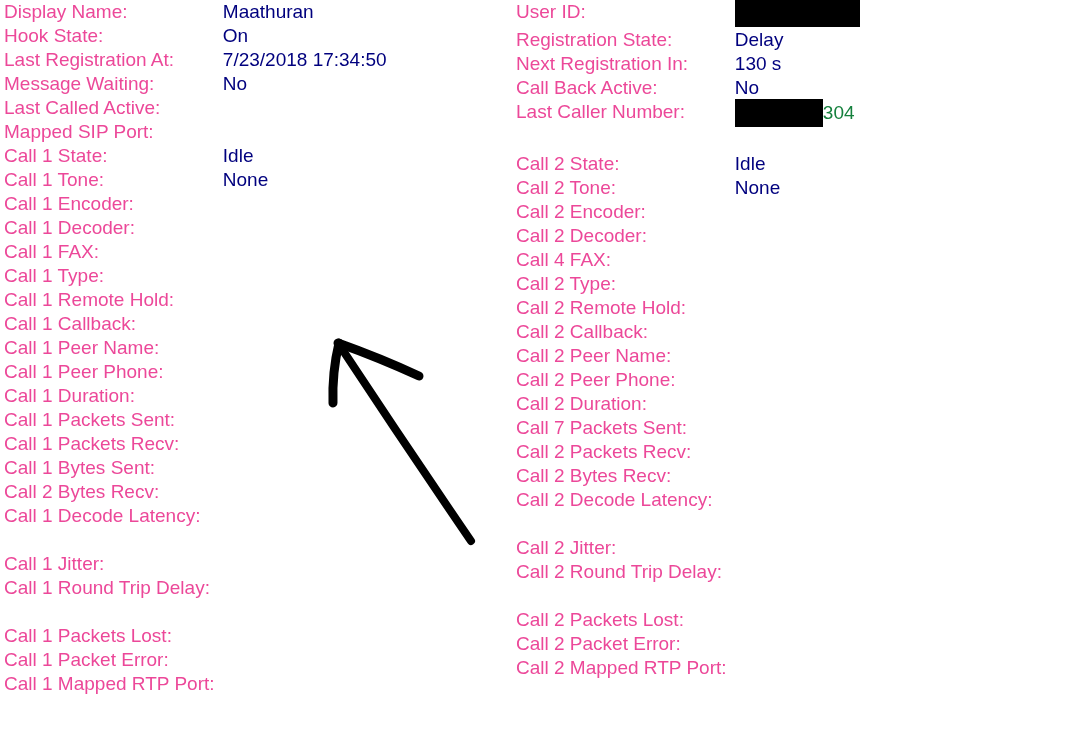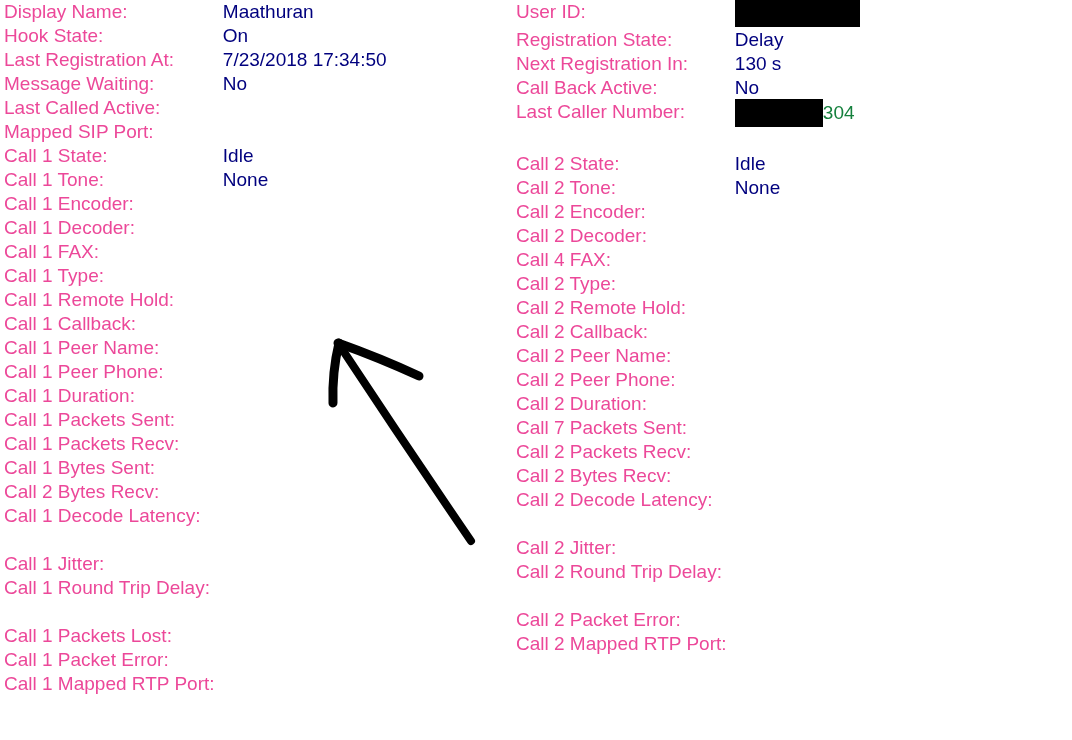--- a/index.html
+++ b/index.html
@@ -290,20 +290,24 @@
         </tr>
         <tr>
           <td class="cell-label">Call 2 Jitter:</td>
           <td class="cell-value"></td>
         </tr>
         <tr class="wrap">
           <td class="cell-label">Call 2 Round Trip Delay:</td>
           <td class="cell-value"></td>
         </tr>
         <tr>
+          <td class="cell-label">Call 2 Packets Lost:</td>
+          <td class="cell-value"></td>
+        </tr>
+        <tr>
           <td class="cell-label">Call 2 Packet Error:</td>
           <td class="cell-value"></td>
         </tr>
         <tr class="wrap">
           <td class="cell-label">Call 2 Mapped RTP Port:</td>
           <td class="cell-value"></td>
         </tr>
       </tbody>
   </table>
 

